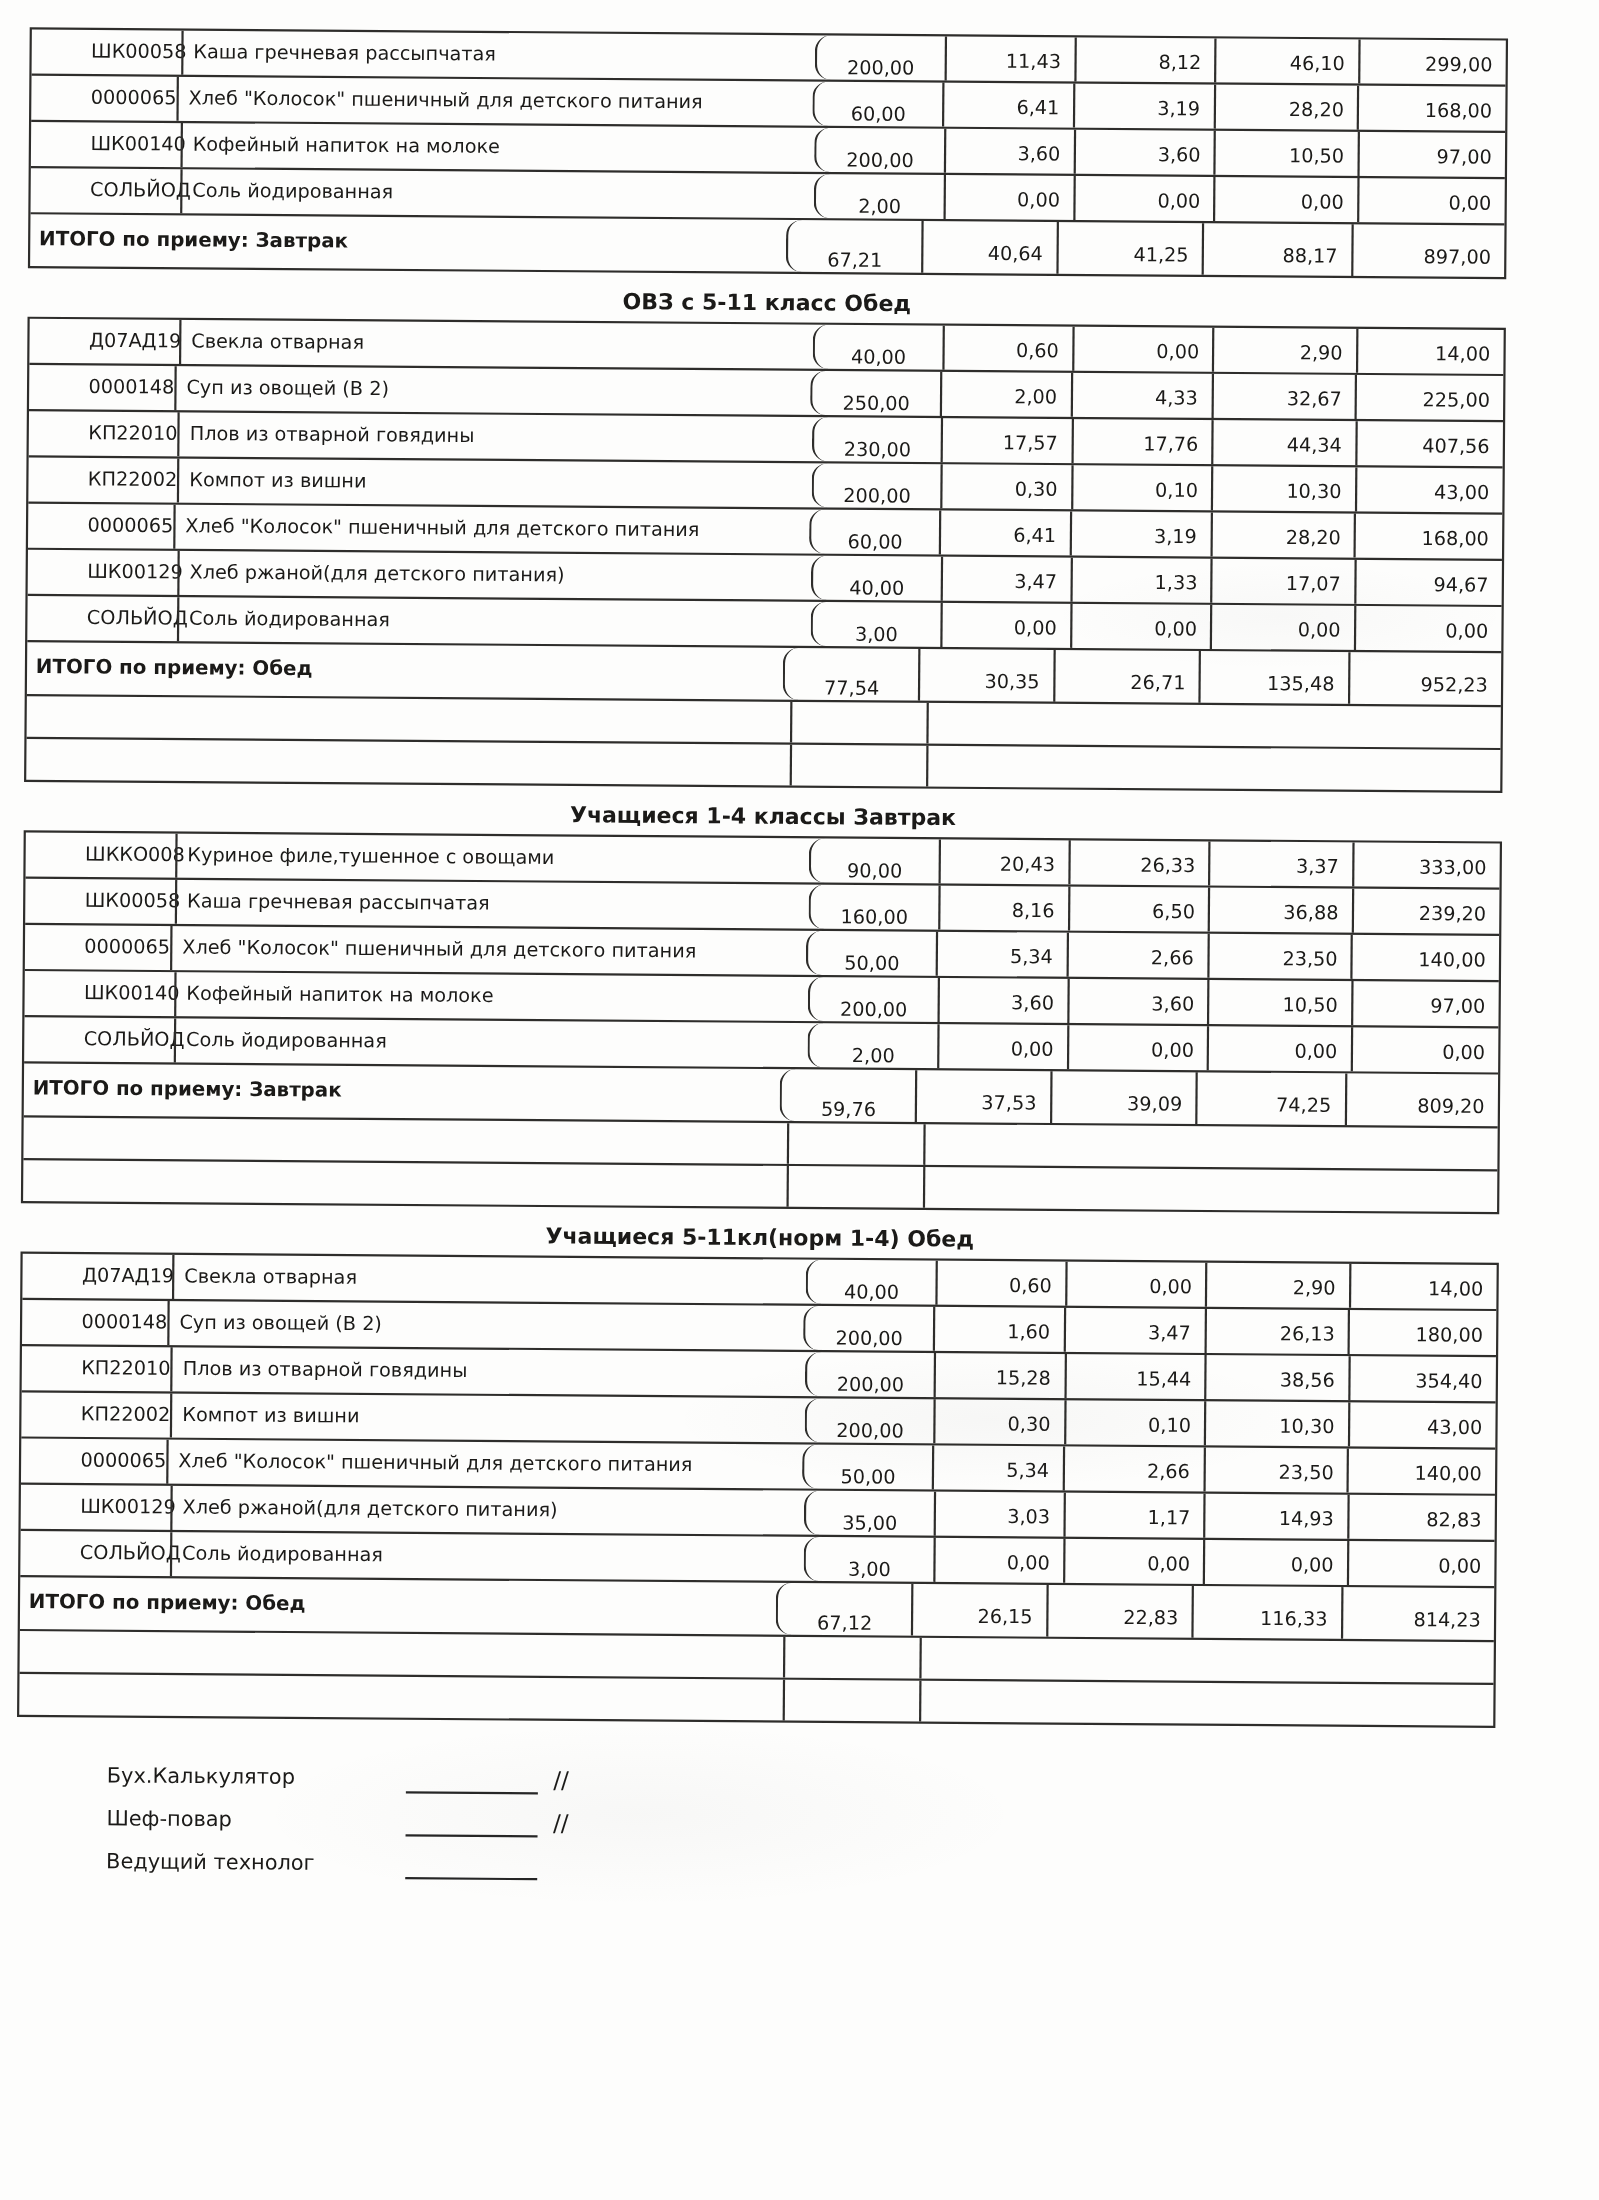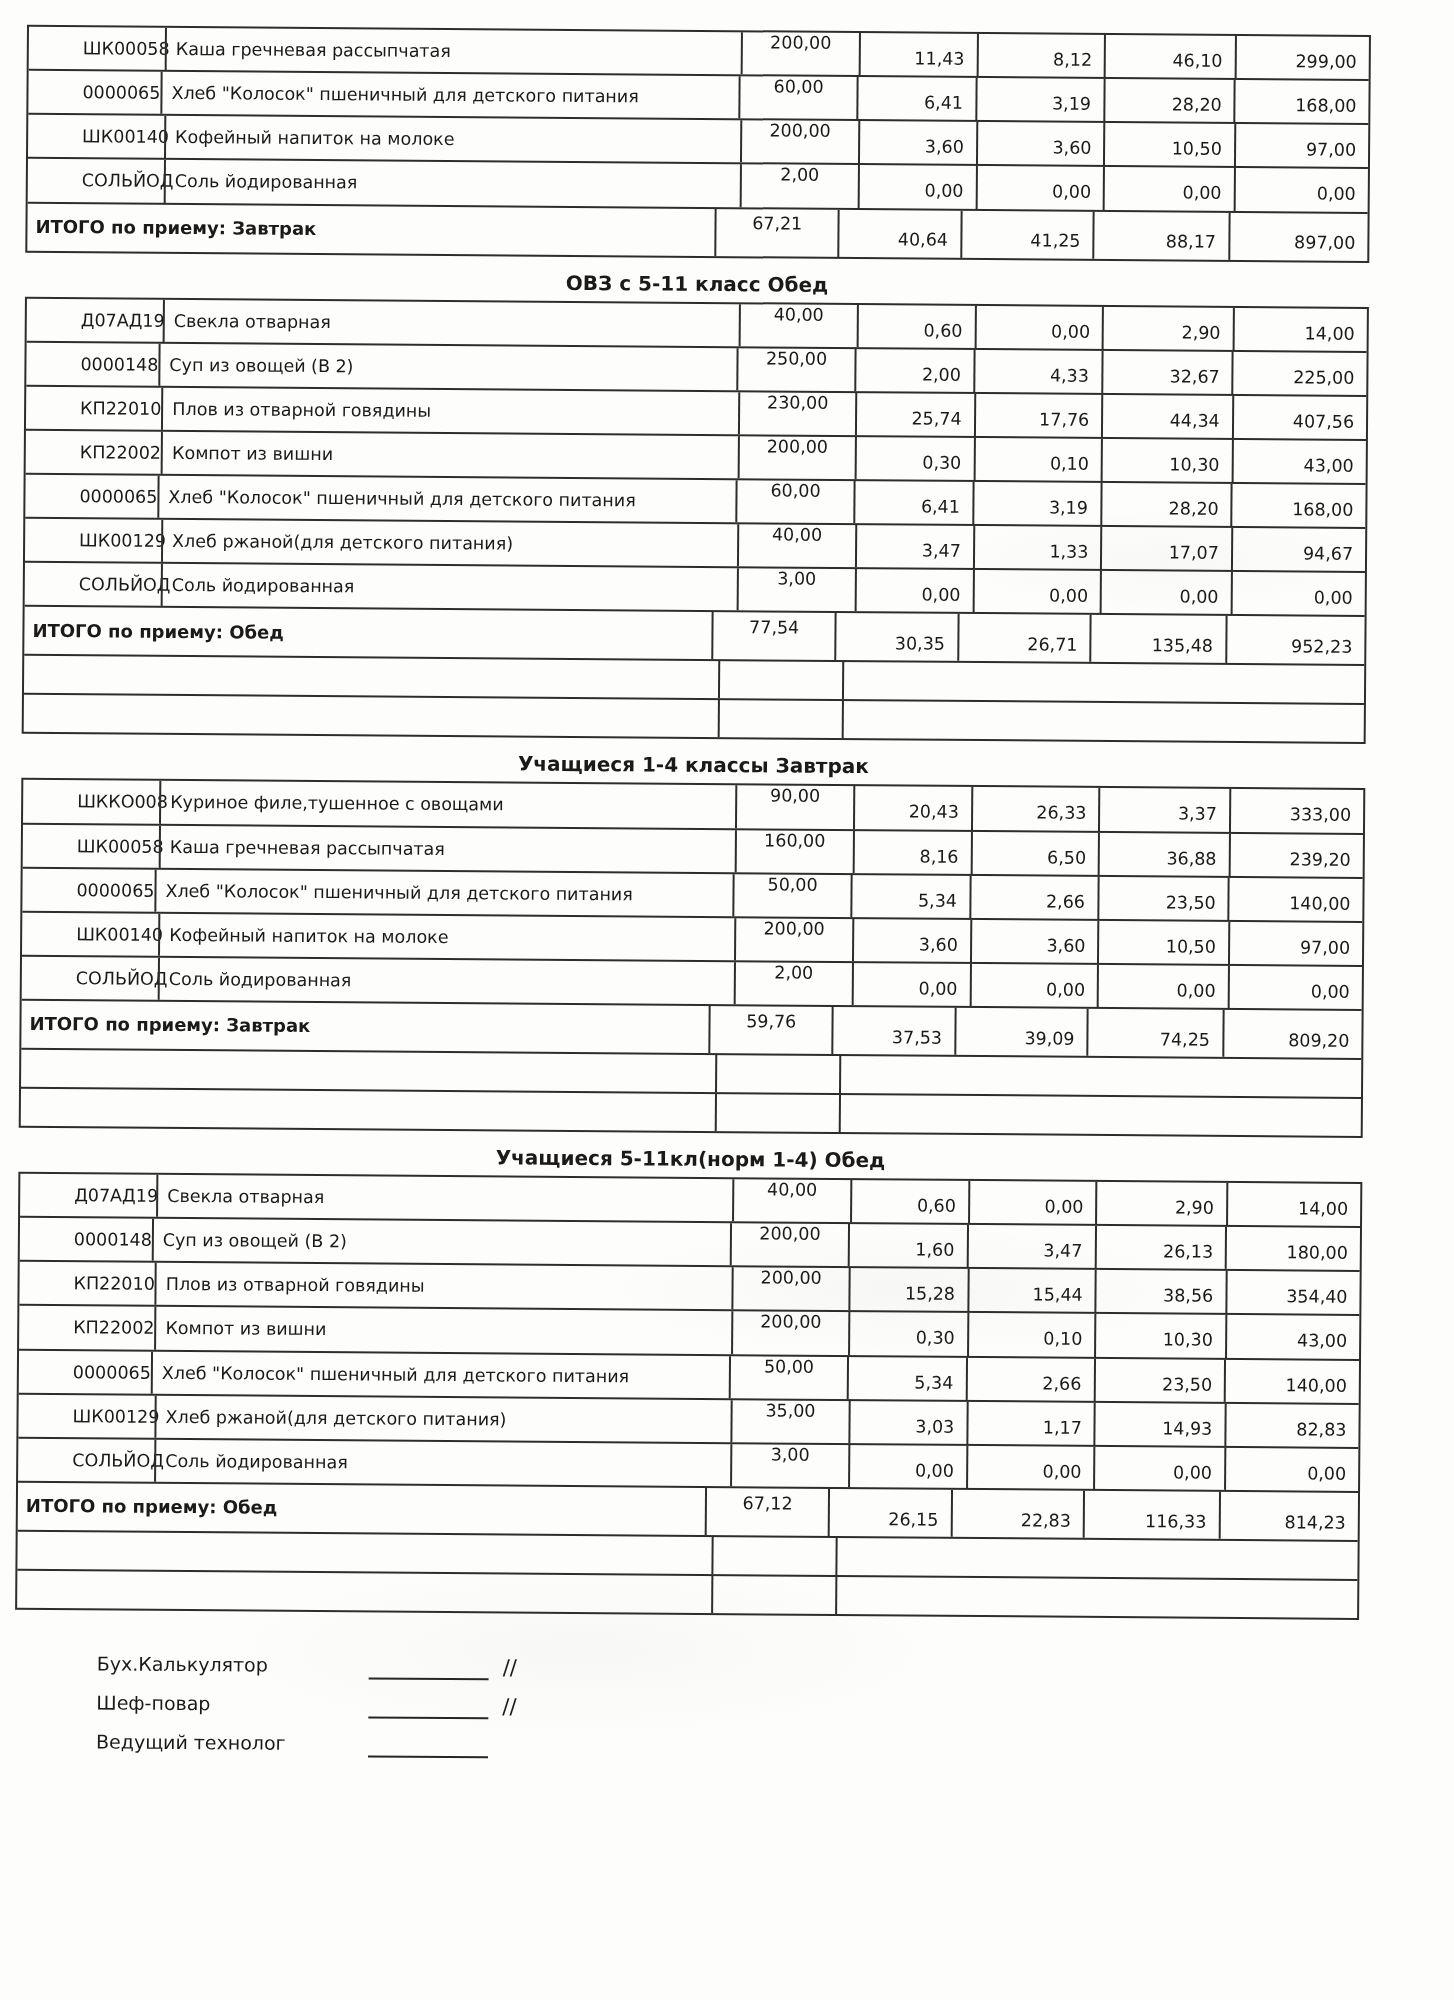--- a/index.html
+++ b/index.html
@@ -37,21 +37,21 @@
   .trow.erow{min-height:37px;}
   .cell{
     box-sizing:border-box;
     display:flex;
     font-size:17.5px;
     line-height:1.15;
   }
   .cell + .cell{border-left:2px solid var(--ink);}
   .code{width:88px;padding-left:6px;align-items:center;margin-left:48px;}
   .name{width:608px;padding-left:9px;align-items:center;}
-  .qty{width:124px;justify-content:center;align-items:flex-end;padding-bottom:22px;}
+  .qty{width:124px;justify-content:center;align-items:flex-end;padding-bottom:0;border-radius:14px;}
   .c1{width:124px;}.c2{width:134px;}.c3{width:137px;}.c4{width:141px;}
   .num{justify-content:flex-end;align-items:flex-end;padding-right:12px;padding-bottom:7px;}
   .tlabel{width:696px;font-weight:bold;padding-left:8px;align-items:center;font-size:18px;}
   .tbold{font-weight:normal;}
   .e1{width:696px;}.e2{width:124px;}.e3{width:524px;}
   .section-title{
     text-align:center;font-weight:bold;font-size:20px;
     margin:14px 0 6px 0;
   }
   
@@ -130,21 +130,21 @@
             <div class="cell qty">250,00</div>
             <div class="cell num c1">2,00</div>
             <div class="cell num c2">4,33</div>
             <div class="cell num c3">32,67</div>
             <div class="cell num c4">225,00</div>
           </div>
           <div class="trow">
             <div class="cell code">КП22010</div>
             <div class="cell name">Плов из отварной говядины</div>
             <div class="cell qty">230,00</div>
-            <div class="cell num c1">25,74</div>
+            <div class="cell num c1">17,57</div>
             <div class="cell num c2">17,76</div>
             <div class="cell num c3">44,34</div>
             <div class="cell num c4">407,56</div>
           </div>
           <div class="trow">
             <div class="cell code">КП22002</div>
             <div class="cell name">Компот из вишни</div>
             <div class="cell qty">200,00</div>
             <div class="cell num c1">0,30</div>
             <div class="cell num c2">0,10</div>

